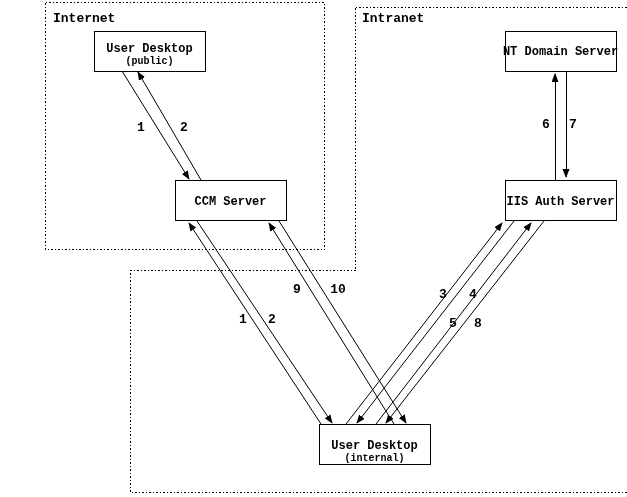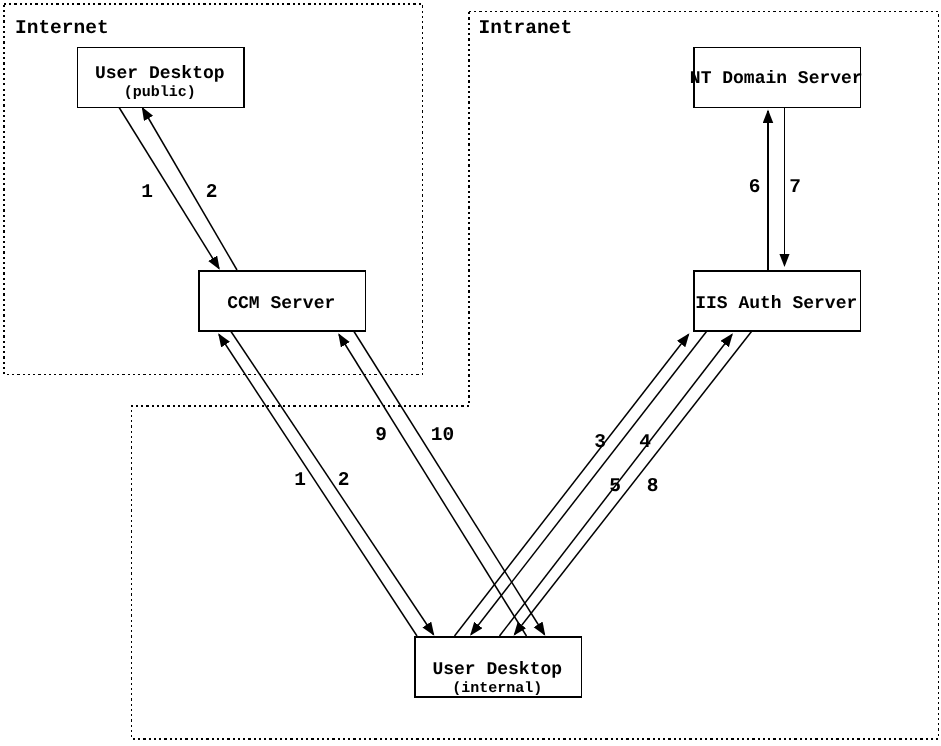--- a/index.html
+++ b/index.html
@@ -6,20 +6,21 @@
     margin: 0;
     padding: 0;
     background: #ffffff;
   }
   .page {
     position: relative;
     width: 501px;
     height: 497px;
     background: #ffffff;
     font-family: "Liberation Mono", "DejaVu Sans Mono", monospace;
+    margin-left: 43px;
   }
   svg { display: block; }
   .node-box {
     fill: #ffffff;
     stroke: #000000;
     stroke-width: 1;
     shape-rendering: crispEdges;
   }
   .region-outline {
     fill: none;

